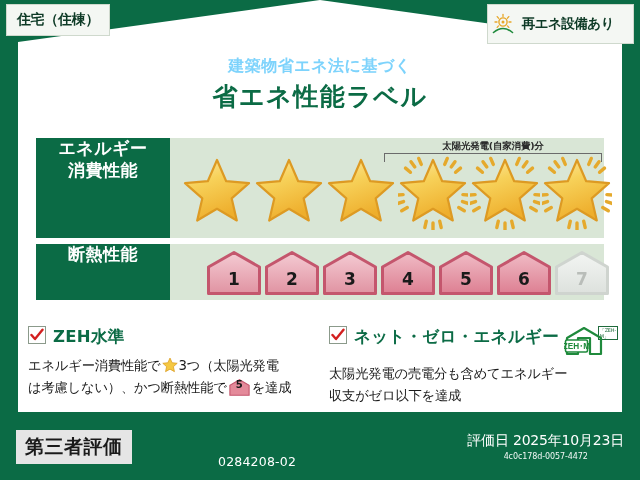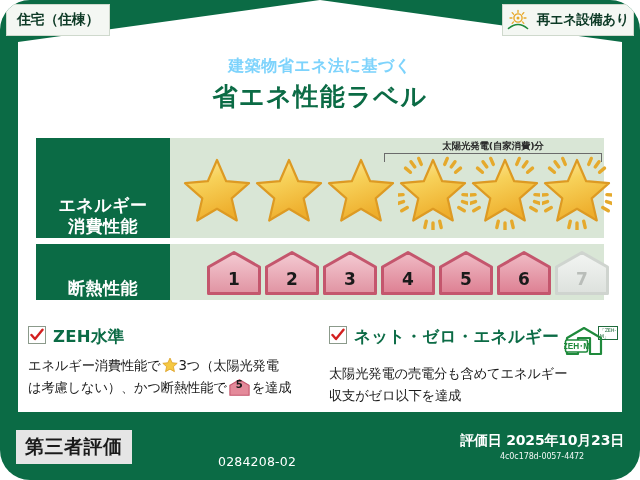--- a/index.html
+++ b/index.html
@@ -12,21 +12,20 @@
     background: #ffffff;
     font-family: "DejaVu Sans", "Liberation Sans", sans-serif;
   }
 
   #label-root {
     position: relative;
     width: 640px;
     height: 480px;
     background: #0b6b45;
     overflow: hidden;
-    border-radius: 30px;
   }
 
   
   .body-shape {
     position: absolute;
     left: 18px;
     top: 0;
     width: 604px;
     height: 412px;
     background: #ffffff;
@@ -48,22 +47,22 @@
     white-space: nowrap;
   }
   #badge-type {
     left: 6px; top: 4px;
     width: 104px; height: 32px;
     font-size: 14px;
     letter-spacing: -0.3px;
   }
   #badge-renewable {
     right: 6px; top: 4px;
-    height: 32px;
-    padding: 0 4px 0 4px;
+    height: 40px;
+    padding: 0 19px 0 4px;
     font-size: 13.5px;
     gap: 4px;
     letter-spacing: -0.5px;
   }
   #badge-renewable .sun-ico { flex: 0 0 auto; display: block; }
 
   
   .title-wrap {
     position: absolute;
     z-index: 5;
@@ -99,21 +98,21 @@
     margin-bottom: 6px;
   }
   .row-label {
     flex: 0 0 134px;
     background: #0b6b45;
     color: #ffffff;
     font-weight: bold;
     font-size: 17px;
     line-height: 1.28;
     display: flex;
-    align-items: flex-end;
+    align-items: flex-start;
     justify-content: center;
     text-align: center;
     letter-spacing: 0.5px;
   }
   .row-body {
     flex: 1 1 auto;
     background: #d9e6d6;
     position: relative;
   }
   #row-energy .row-label { height: 100px; }
@@ -287,21 +286,21 @@
   }
   .foot-right {
     position: absolute;
     right: 16px;
     top: 20px;
     text-align: right;
     color: #ffffff;
   }
   .foot-date {
     font-size: 14px;
-    font-weight: bold;
+    font-weight: normal;
     letter-spacing: -0.2px;
   }
   .foot-uid {
     margin-top: 2px;
     font-size: 8px;
     letter-spacing: -0.1px;
     opacity: 0.95;
     text-align: center;
   }
 </style>

